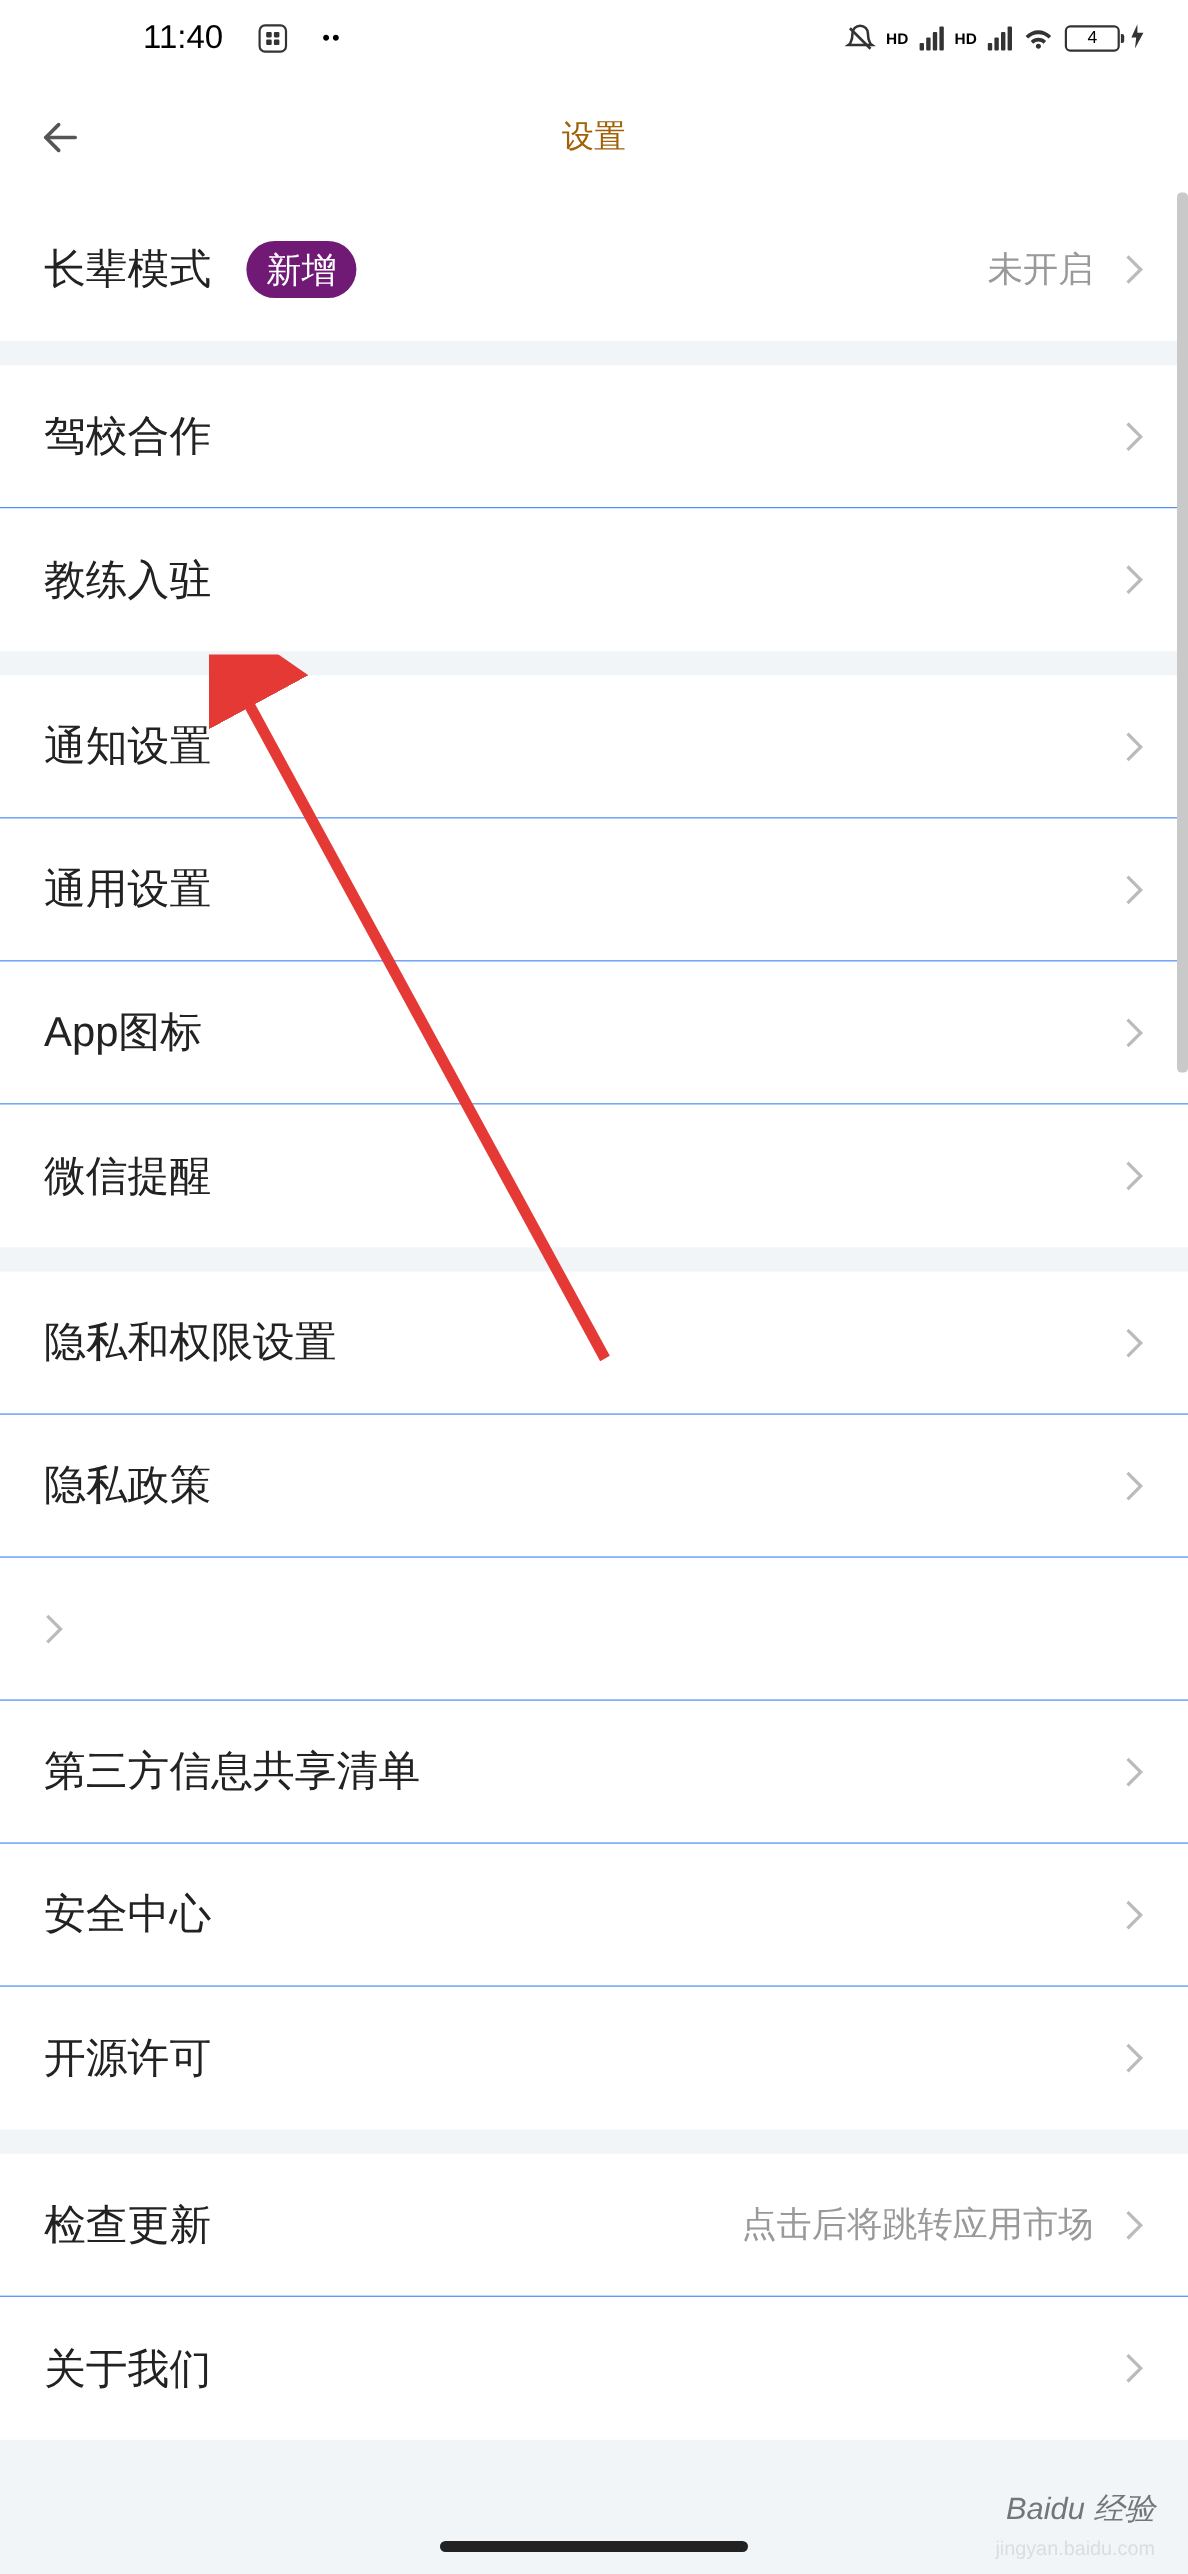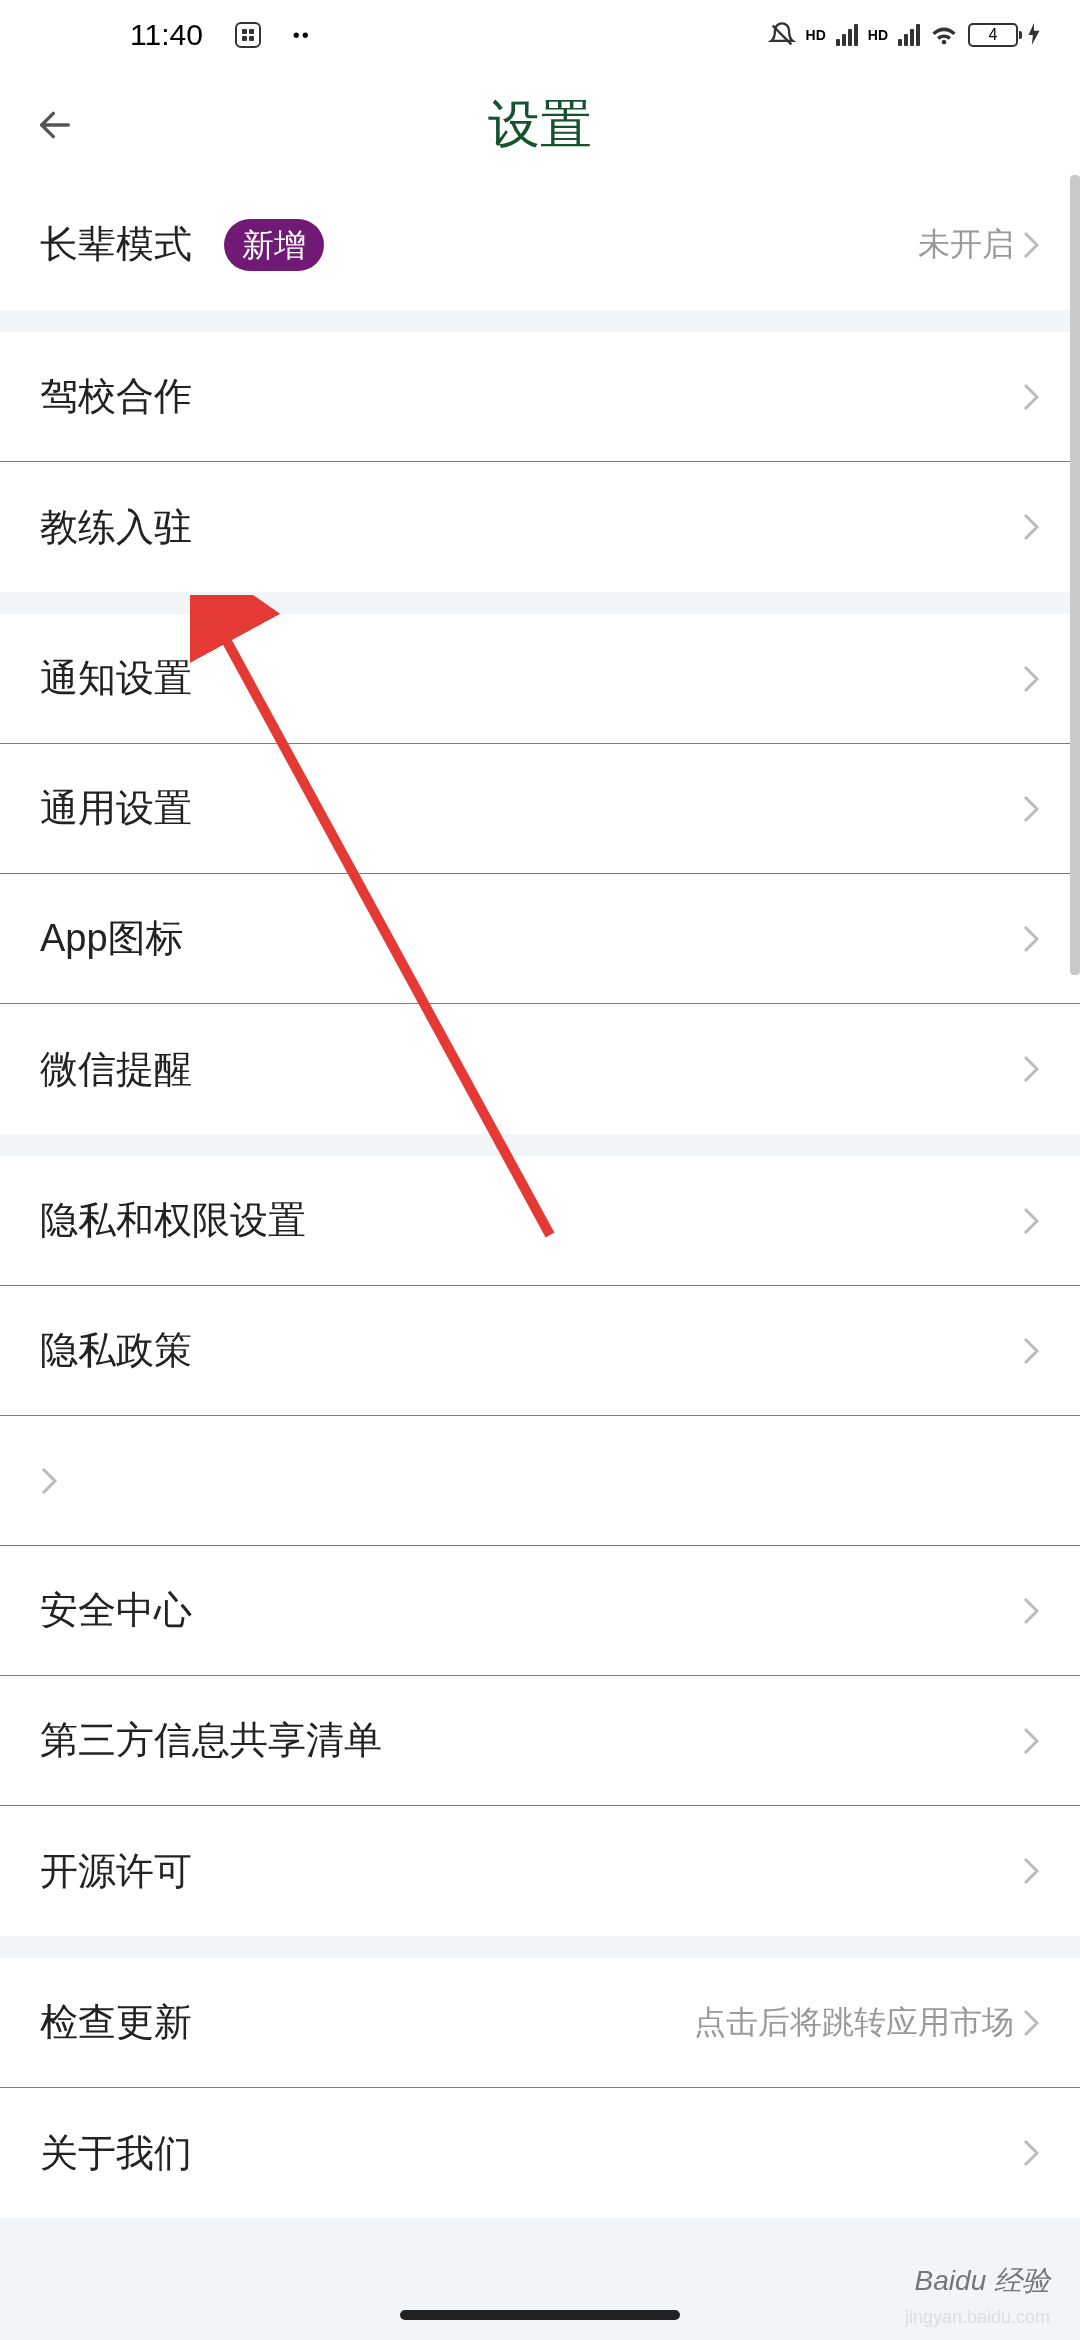--- a/index.html
+++ b/index.html
@@ -68,22 +68,22 @@
       height: 50px;
       display: flex;
       align-items: center;
       justify-content: center;
       cursor: pointer;
     }
     .header-title {
       position: absolute;
       left: 50%;
       transform: translateX(-50%);
-      font-size: 52px;
-      color: #14532d;
+      font-size: 29px;
+      color: #a16207;
     }
     .section {
       background: #fff;
       margin-bottom: 22px;
     }
     .row {
       height: 130px;
       display: flex;
       align-items: center;
       justify-content: space-between;
@@ -107,21 +107,21 @@
       background: #701a75;
       color: #fff;
       font-size: 32px;
       padding: 4px 18px;
       border-radius: 30px;
       line-height: 1.4;
     }
     .row-right {
       display: flex;
       align-items: center;
-      gap: 8px;
+      gap: 28px;
     }
     .row-value {
       font-size: 32px;
       color: #999;
     }
     .chevron {
       color: #bbb;
       display: flex;
       align-items: center;
     }
@@ -400,33 +400,33 @@
     <div class="row-right">
         <span class="chevron">
           <svg width="18" height="30" viewBox="0 0 12 20" fill="none" stroke="#bbb" stroke-width="2">
             <polyline points="2 2 10 10 2 18"></polyline>
           </svg>
         </span>
       </div>
   </div>
   <div class="row">
     <div class="row-left">
+        <span class="row-label">第三方信息共享清单</span>
+      </div>
+    <div class="row-right">
+        <span class="chevron">
+          <svg width="18" height="30" viewBox="0 0 12 20" fill="none" stroke="#bbb" stroke-width="2">
+            <polyline points="2 2 10 10 2 18"></polyline>
+          </svg>
+        </span>
+      </div>
+  </div>
+  <div class="row">
+    <div class="row-left">
         <span class="row-label">安全中心</span>
-      </div>
-    <div class="row-right">
-        <span class="chevron">
-          <svg width="18" height="30" viewBox="0 0 12 20" fill="none" stroke="#bbb" stroke-width="2">
-            <polyline points="2 2 10 10 2 18"></polyline>
-          </svg>
-        </span>
-      </div>
-  </div>
-  <div class="row">
-    <div class="row-left">
-        <span class="row-label">第三方信息共享清单</span>
       </div>
     <div class="row-right">
         <span class="chevron">
           <svg width="18" height="30" viewBox="0 0 12 20" fill="none" stroke="#bbb" stroke-width="2">
             <polyline points="2 2 10 10 2 18"></polyline>
           </svg>
         </span>
       </div>
   </div>
   <div class="row">

